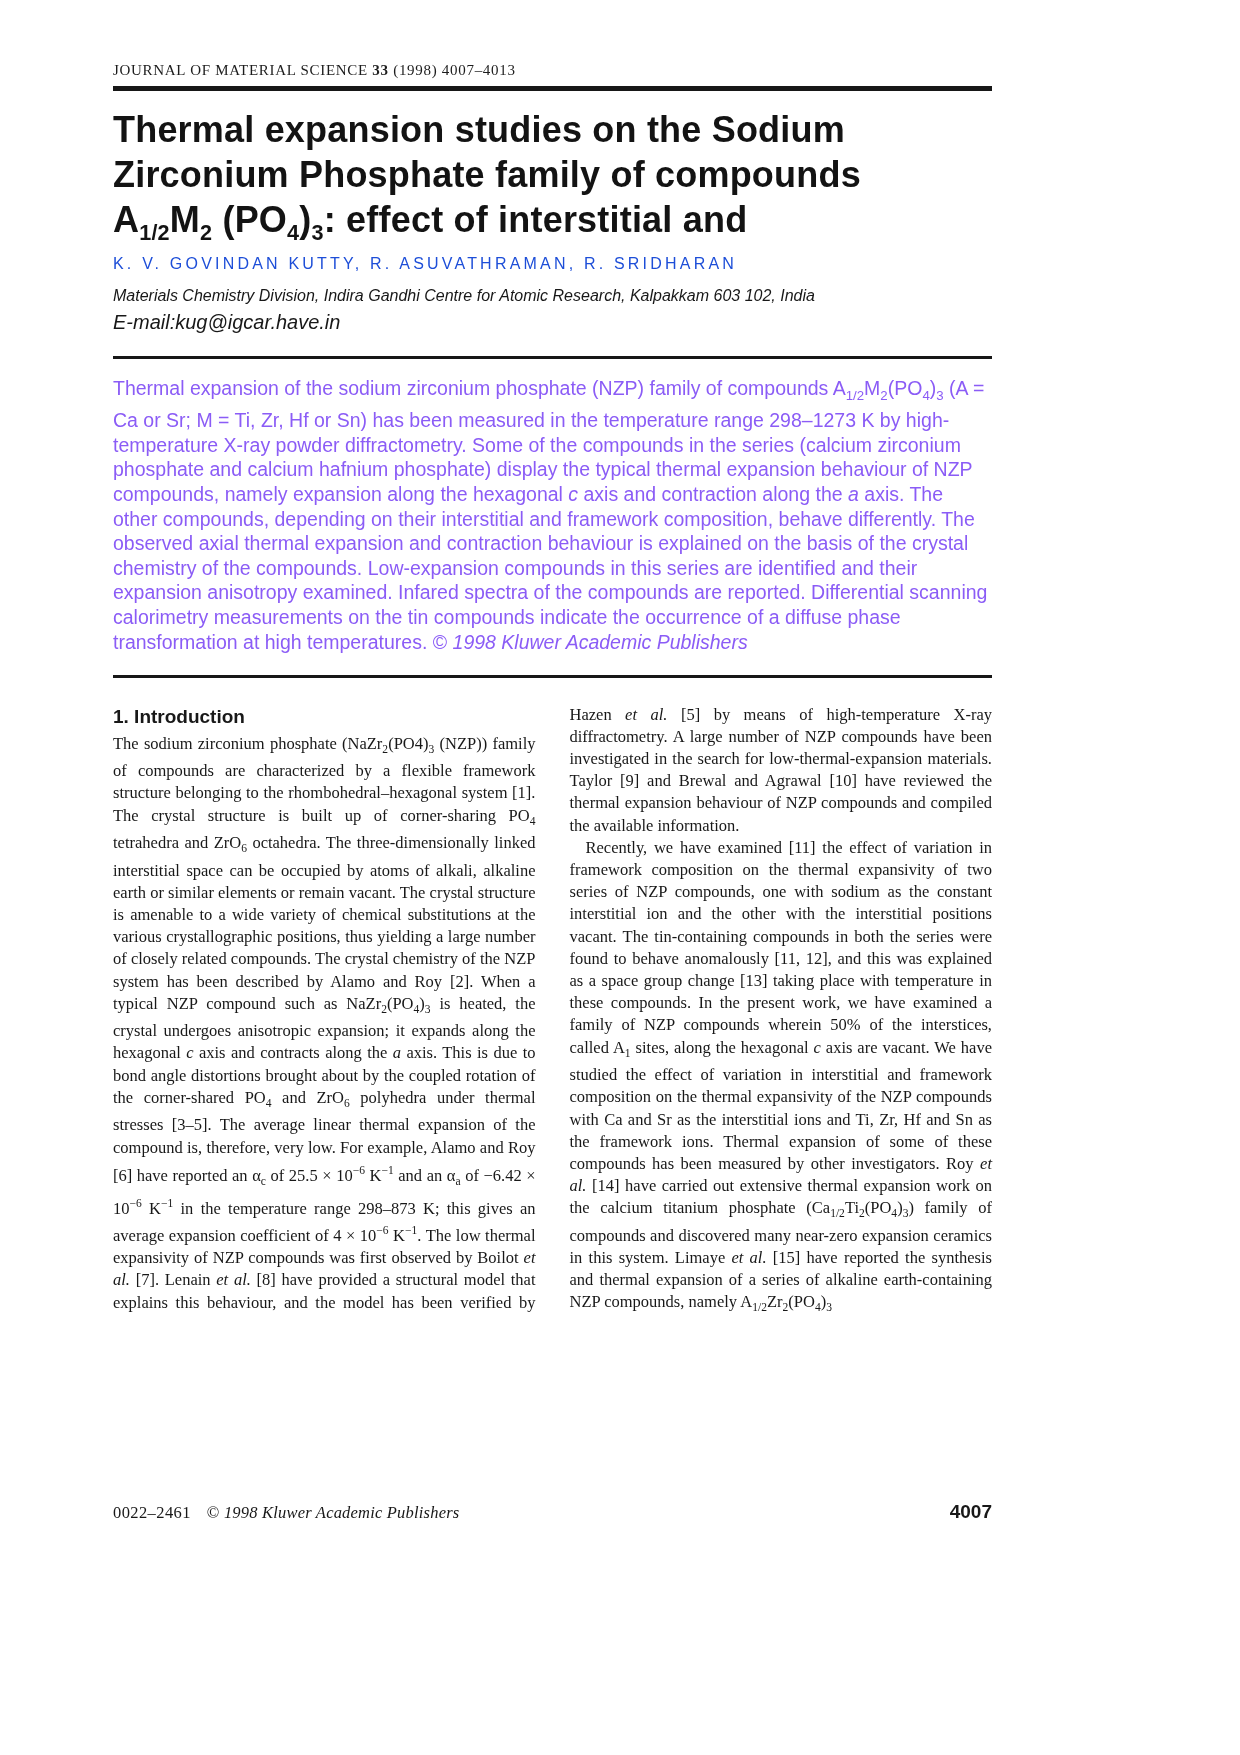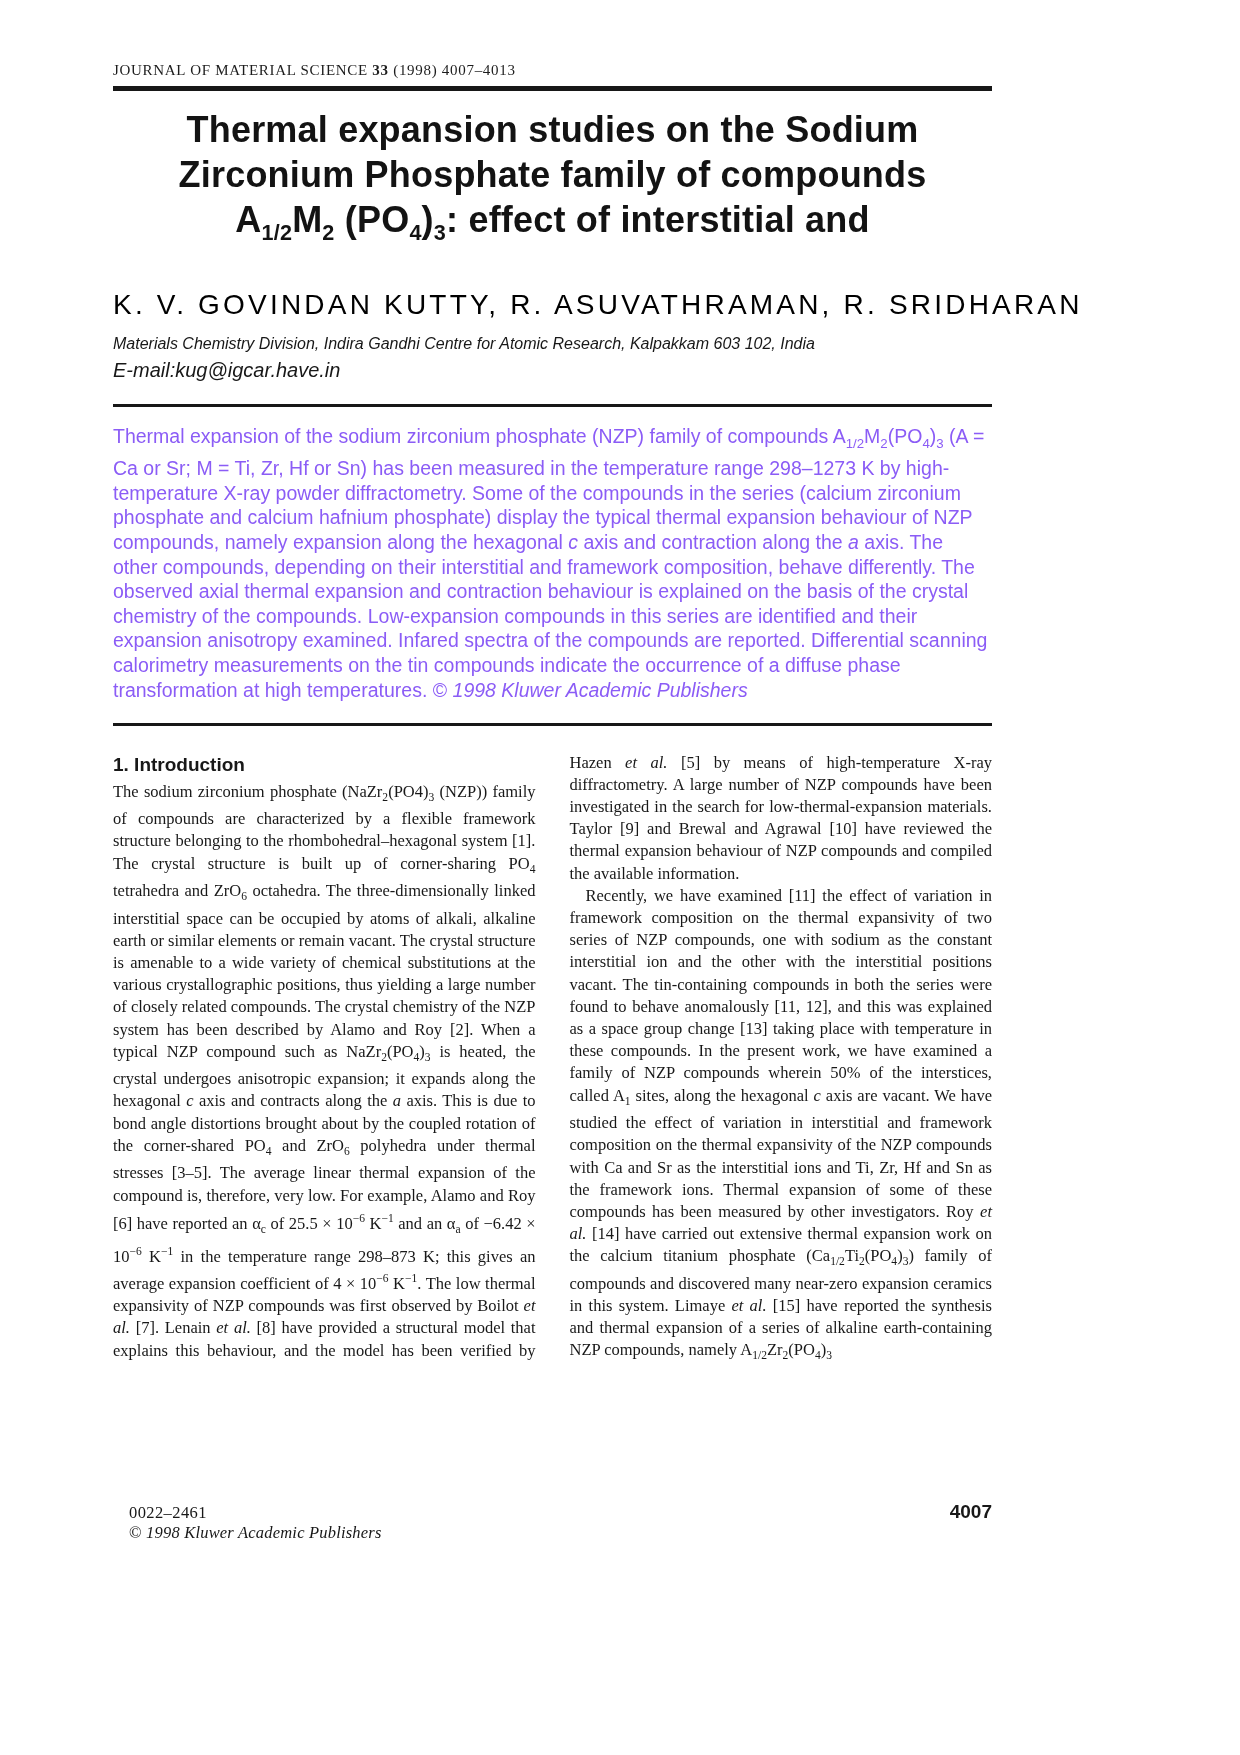--- a/index.html
+++ b/index.html
@@ -43,29 +43,28 @@
 
   .title {
     margin-top: 16px;
     font-family: "Liberation Sans", sans-serif;
     font-weight: bold;
     font-size: 36px;
     line-height: 45px;
     letter-spacing: 0.2px;
     color: #131313;
   }
-  .title-line { display: block; text-align: center; }
+  .title-line { display: block; }
   .title sub { font-size: 60%; }
 
   .authors {
-    margin-top: 34px;
     font-family: "Liberation Sans", sans-serif;
-    font-size: 28px;
+    font-size: 16px;
     letter-spacing: 3.2px;
-    color: #000000;
+    color: #1d4ed8;
     white-space: nowrap;
   }
   .affiliation {
     margin-top: 10px;
     font-family: "Liberation Sans", sans-serif;
     font-style: italic;
     font-size: 16px;
     line-height: 26px;
   }
   .email {
@@ -113,21 +112,21 @@
     position: absolute;
     left: 113px;
     top: 1501px;
     width: 879px;
     display: flex;
     justify-content: space-between;
     align-items: baseline;
     font-family: "Liberation Serif", serif;
     font-size: 16.5px;
   }
-  .footer-left { display: flex; align-items: baseline; flex-direction: column; }
+  .footer-left { display: flex; align-items: baseline; }
   .issn { font-style: normal; letter-spacing: 0.4px; }
   .copyright { margin-left: 16px; letter-spacing: 0.2px; text-align: center; }
   .pageno {
     font-family: "Liberation Sans", sans-serif;
     font-weight: bold;
     font-size: 19px;
   }
 </style>
 </head>
 <body>

